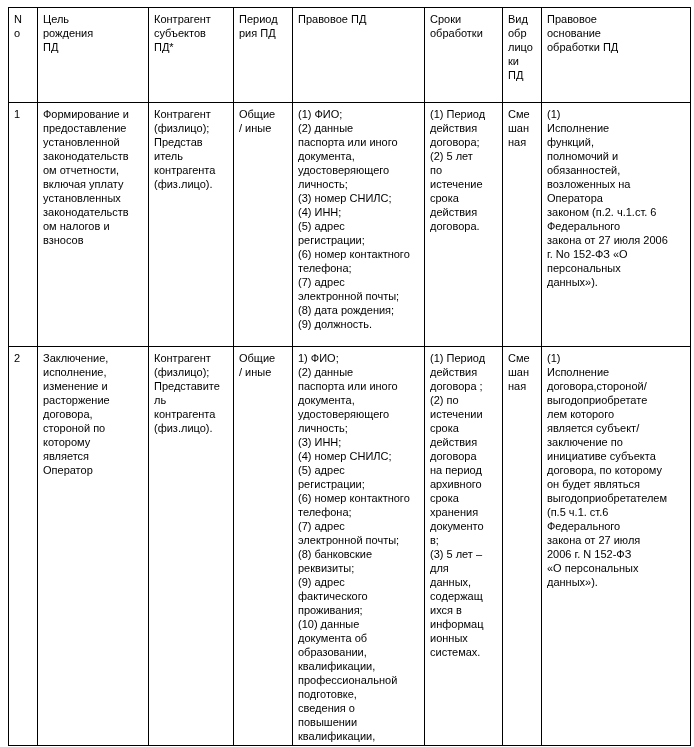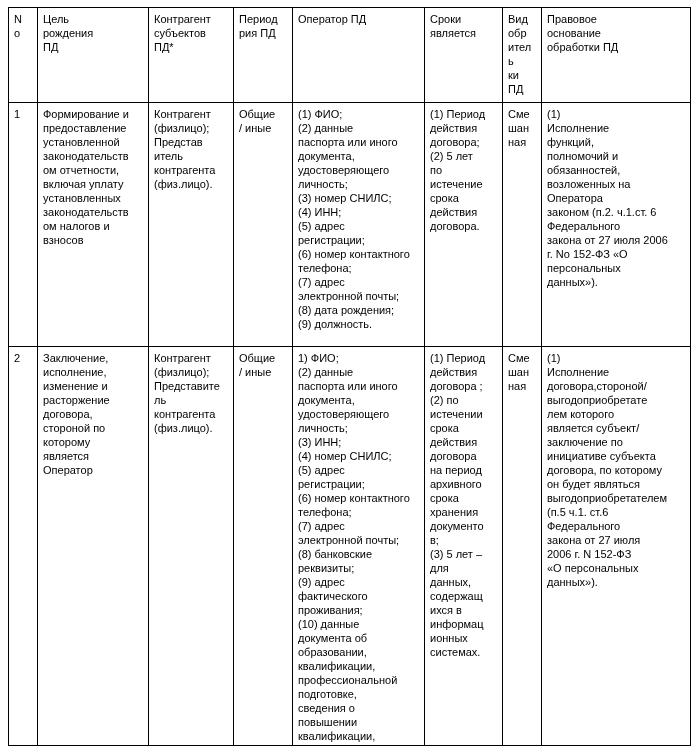--- a/index.html
+++ b/index.html
@@ -55,26 +55,26 @@
         <td>N
 о</td>
         <td>Цель
 рождения
 ПД</td>
         <td>Контрагент
 субъектов
 ПД*</td>
         <td>Период
 рия ПД</td>
-        <td>Оператор ПД</td>
+        <td>Правовое ПД</td>
         <td>Сроки
-является</td>
+обработки</td>
         <td>Вид
 обр
-итель
+лицо
 ки
 ПД</td>
         <td>Правовое
 основание
 обработки ПД</td>
       </tr>
       <tr class="data-row-1">
         <td>1</td>
         <td>Формирование и
 предоставление

